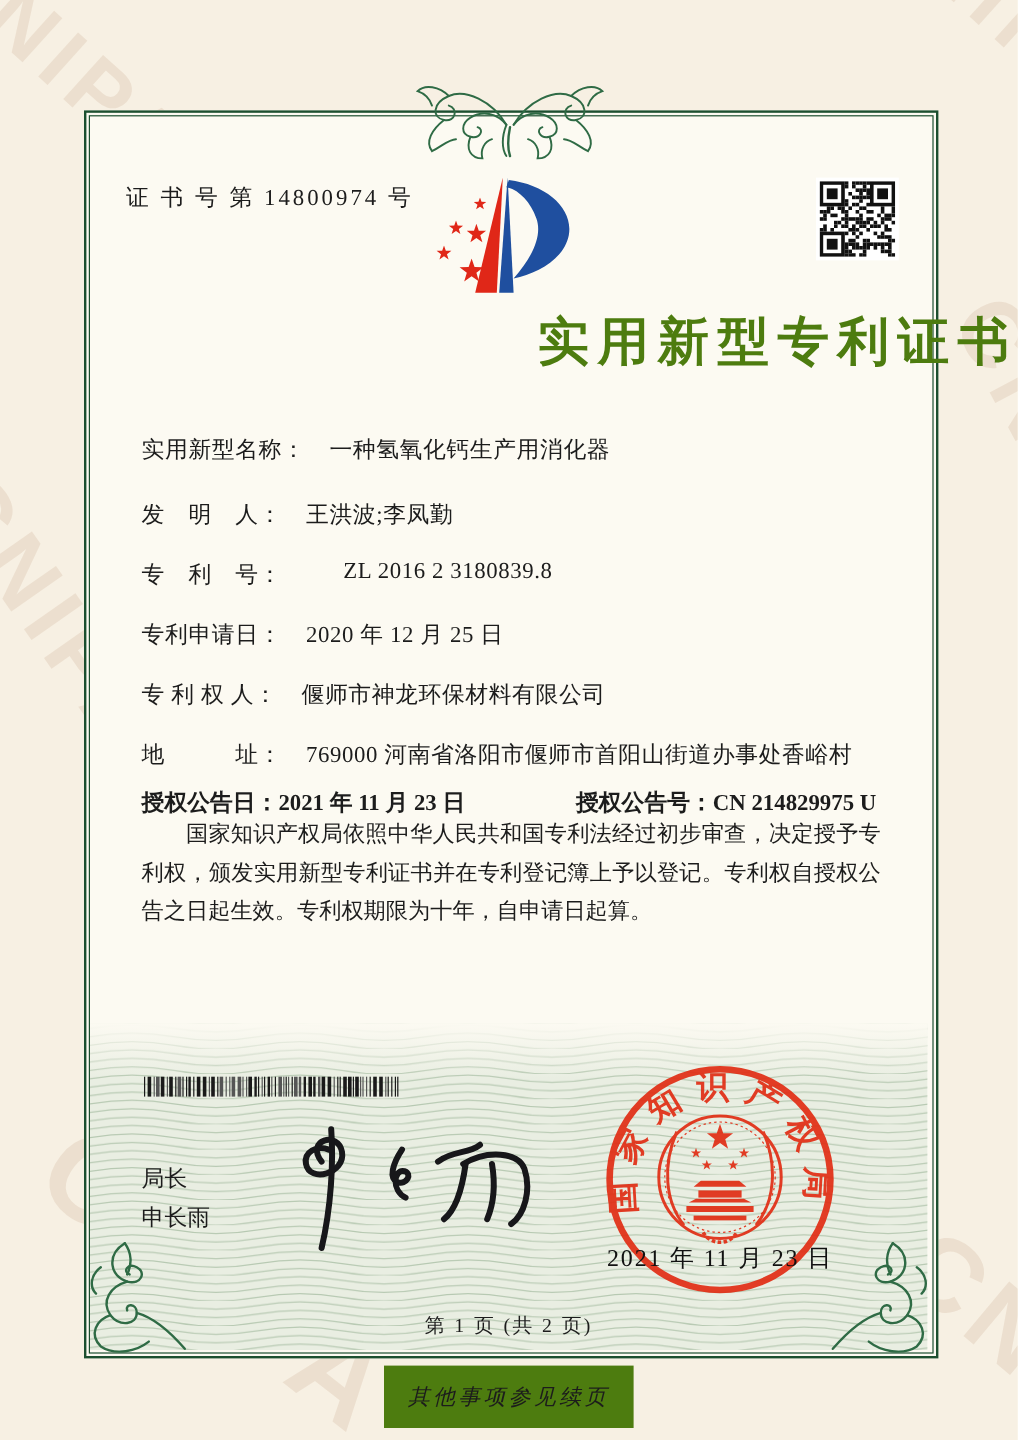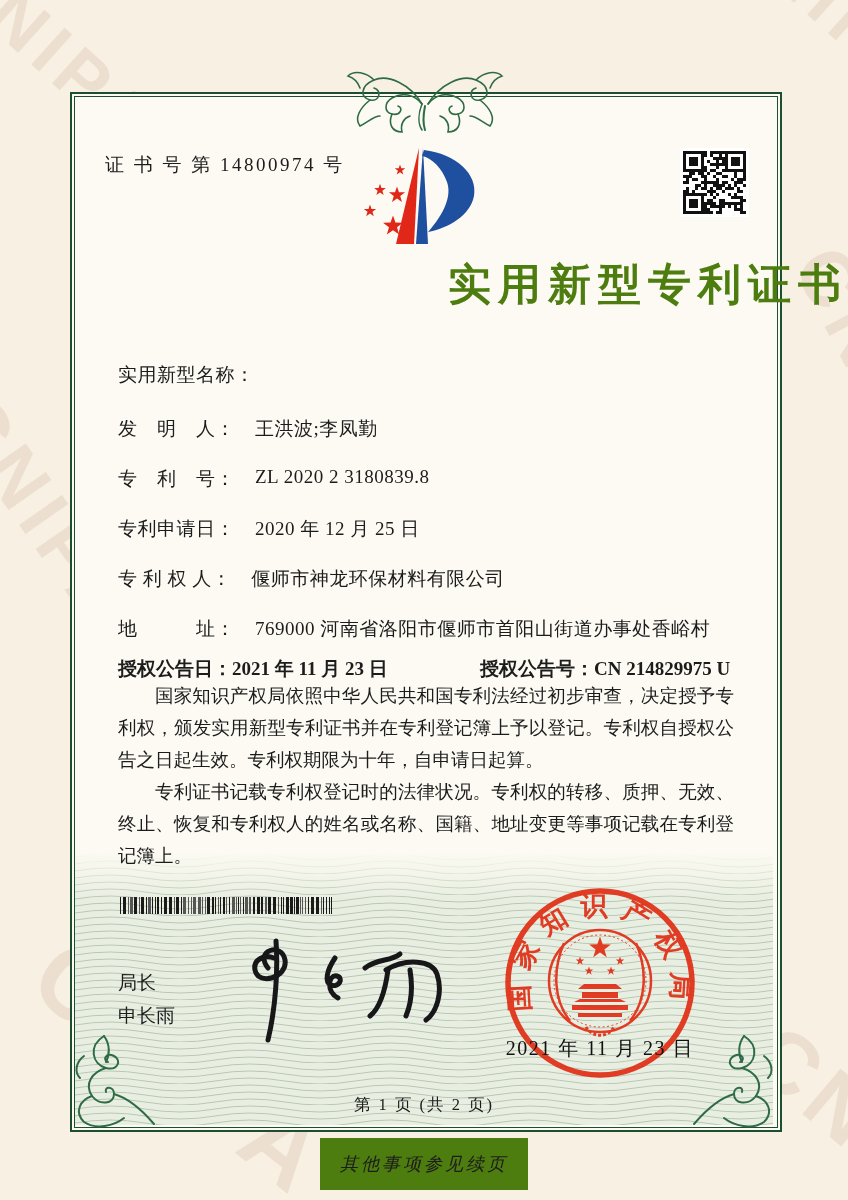--- a/index.html
+++ b/index.html
@@ -315,28 +315,29 @@
       <rect x="0" y="42" width="21" height="21" fill="#111"></rect>
       <rect x="3" y="45" width="15" height="15" fill="#fff"></rect>
       <rect x="6" y="48" width="9" height="9" fill="#111"></rect>
     </svg>
 
   <div class="title">实用新型专利证书</div>
 
   <div class="fields">
     <div class="frow" style="top:10px;">
         <span class="lbl">实用新型名称：</span>
+        <span>一种氢氧化钙生产用消化器</span>
       </div>
     <div class="frow" style="top:64px;text-align:right;">
         <span class="lbl">发　明　人：</span>
         <span>王洪波;李凤勤</span>
       </div>
-    <div class="frow" style="top:114px;">
+    <div class="frow" style="top:114px;gap:31px;">
         <span class="lbl">专　利　号：</span>
-        <span>ZL 2020 2 3180839.8</span>
+        <span>ZL 2016 2 3180839.8</span>
       </div>
     <div class="frow" style="top:164px;">
         <span class="lbl">专利申请日：</span>
         <span>2020 年 12 月 25 日</span>
       </div>
     <div class="frow" style="top:214px;">
         <span class="lbl">专 利 权 人：</span>
         <span>偃师市神龙环保材料有限公司</span>
       </div>
     <div class="frow" style="top:264px;">
@@ -345,21 +346,20 @@
       </div>
   </div>
 
   <div class="grant">
     <span>授权公告日：</span><span>2021 年 11 月 23 日</span>
     <span class="col2"><span>授权公告号：</span><span>CN 214829975 U</span></span>
   </div>
 
   <div class="paras">
     <p>国家知识产权局依照中华人民共和国专利法经过初步审查，决定授予专利权，颁发实用新型专利证书并在专利登记簿上予以登记。专利权自授权公告之日起生效。专利权期限为十年，自申请日起算。</p>
-    <p>专利证书记载专利权登记时的法律状况。专利权的转移、质押、无效、终止、恢复和专利权人的姓名或名称、国籍、地址变更等事项记载在专利登记簿上。</p>
   </div>
 
   <svg class="barcode" width="216" height="17" id="barsvg">
       <rect x="0" y="0" width="1" height="17" fill="#1a1a1a"></rect>
       <rect x="3" y="0" width="3" height="17" fill="#1a1a1a"></rect>
       <rect x="8" y="0" width="1" height="17" fill="#555"></rect>
       <rect x="10" y="0" width="3" height="17" fill="#555"></rect>
       <rect x="14" y="0" width="3" height="17" fill="#1a1a1a"></rect>
       <rect x="19" y="0" width="1" height="17" fill="#555"></rect>
       <rect x="21" y="0" width="3" height="17" fill="#1a1a1a"></rect>

